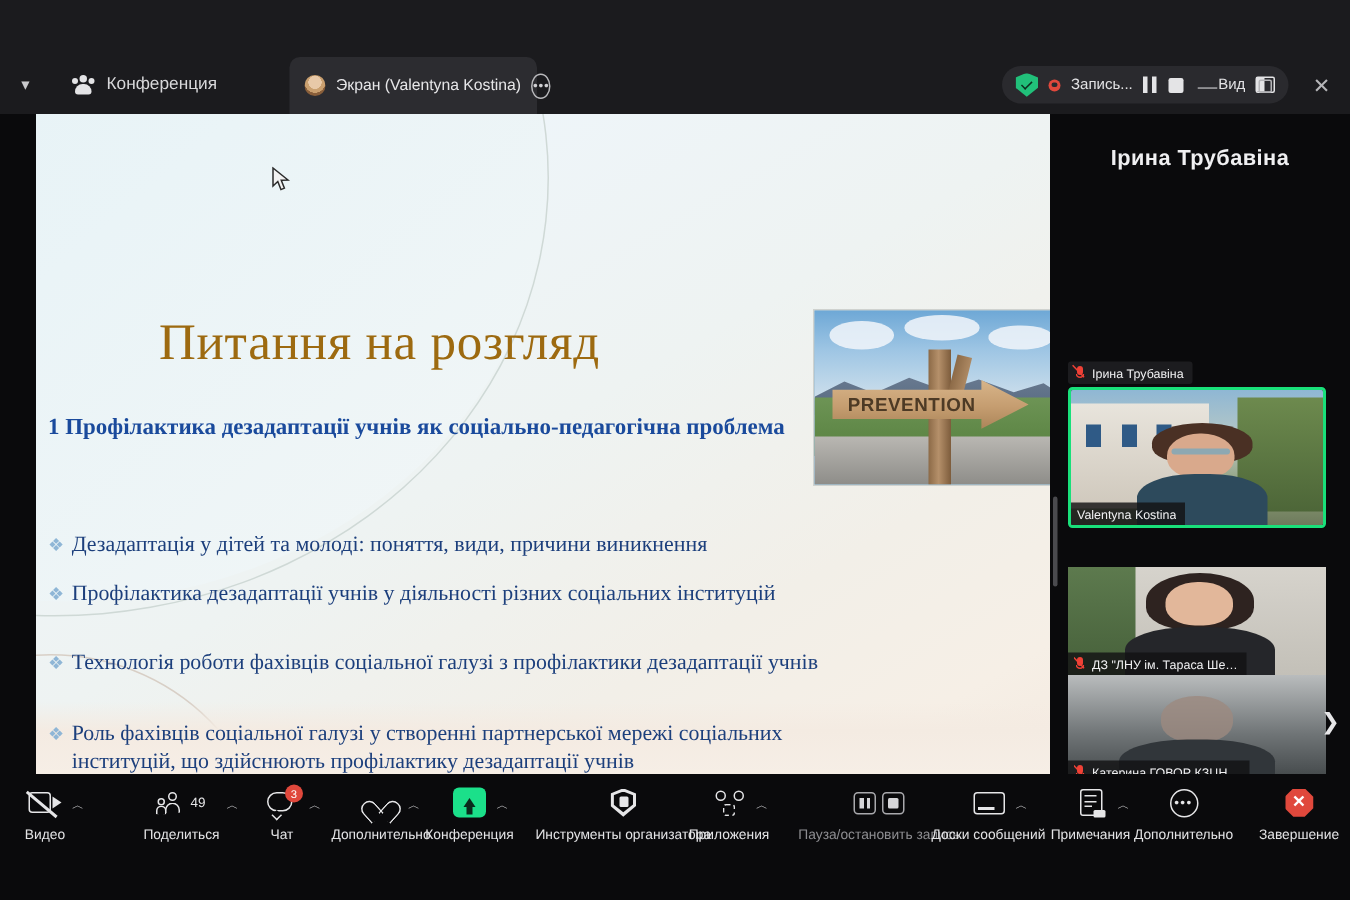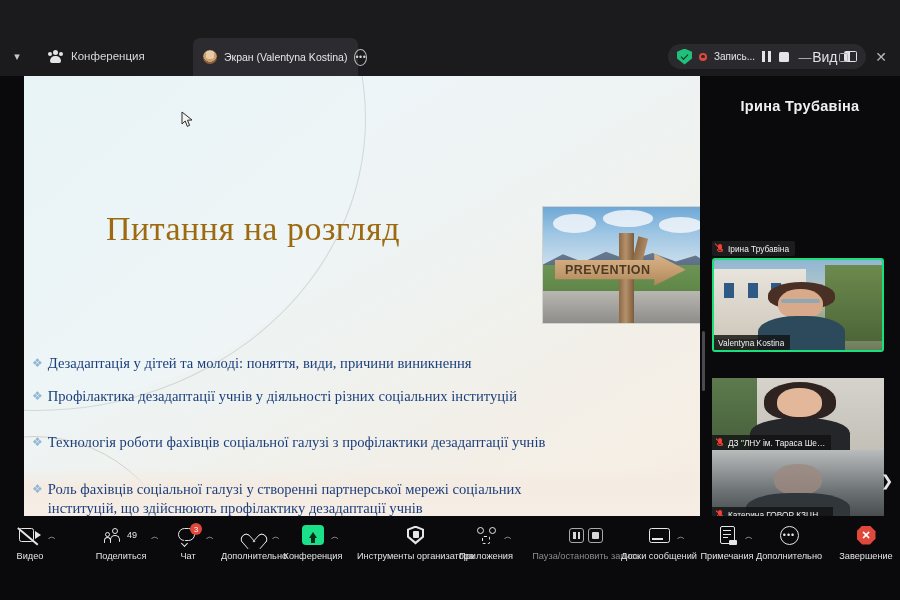--- a/index.html
+++ b/index.html
@@ -32,21 +32,21 @@
       clip-path:polygon(50% 0,100% 20%,100% 62%,50% 100%,0 62%,0 20%); }
   .shield-ok::after{ content:""; position:absolute; left:3.6px; top:5.4px; width:6px; height:3px;
       border-left:1.6px solid #0d2e1f; border-bottom:1.6px solid #0d2e1f; transform:rotate(-45deg); }
   .rec-dot{ width:8px;height:8px;border-radius:50%; background:#e0483c; position:relative; }
   .rec-dot::after{ content:""; position:absolute; inset:2.4px; border-radius:50%; background:#2a2a2e; }
   .rec-txt{ font-size:10px; color:#e2e2e4; }
   .mini-pause{ width:10px;height:11px; display:flex; gap:2.4px; }
   .mini-pause b{ width:3.2px; background:#e4e4e6; display:block; }
   .mini-stop{ width:10px;height:10px; background:#e4e4e6; border-radius:1.5px; }
   .rec-sep{ width:9px; }
-  .view-txt{ font-size:14px; color:#e2e2e4; }
+  .view-txt{ font-size:10px; color:#e2e2e4; }
   .view-ico{ width:13px;height:11px; border:1.4px solid #e4e4e6; border-radius:1.5px; display:flex; }
   .view-ico b{ display:block; width:5px; background:#e4e4e6; }
 
   .winbtns{ position:absolute; right:0; top:40px; height:34px; display:flex; }
   .winbtn{ width:38px;height:34px; display:flex;align-items:center;justify-content:center; color:#b6b6b9; font-size:12px; }
   .wb-min{ font-size:13px; }
   .wb-max i{ display:block; width:9px;height:9px;border:1.3px solid #b6b6b9; border-radius:1.5px; }
   .wb-close{ font-size:14px; }
 
   
@@ -241,20 +241,21 @@
 
 <div class="stage">
   <div class="slide">
     <div class="slide-arc1"></div>
     <div class="slide-arc2"></div>
     <div class="slide-arc3"></div>
     <div class="slide-bot"></div>
 
     <div class="slide-inner">
       <div class="sl-title">Питання на розгляд</div>
+      <div class="sl-sub">1 Профілактика дезадаптації учнів як соціально-педагогічна проблема</div>
 
       <div id="bullets">
           <div class="bl" style="position: absolute; left: 8px; top: 278px; width: 520px; display: flex; gap: 5px; font-family: &quot;Liberation Serif&quot;, serif; font-size: 14.6px; line-height: 1.33; color: rgb(28, 63, 124);">
             <span style="color: rgb(143, 182, 214); font-size: 12px; line-height: 1.6; flex: 0 0 auto;">❖</span>
             <span>Дезадаптація у дітей та молоді: поняття, види, причини виникнення</span>
           </div>
           <div class="bl" style="position: absolute; left: 8px; top: 311px; width: 520px; display: flex; gap: 5px; font-family: &quot;Liberation Serif&quot;, serif; font-size: 14.6px; line-height: 1.33; color: rgb(28, 63, 124);">
             <span style="color: rgb(143, 182, 214); font-size: 12px; line-height: 1.6; flex: 0 0 auto;">❖</span>
             <span>Профілактика дезадаптації учнів у діяльності різних соціальних інституцій</span>
           </div>

